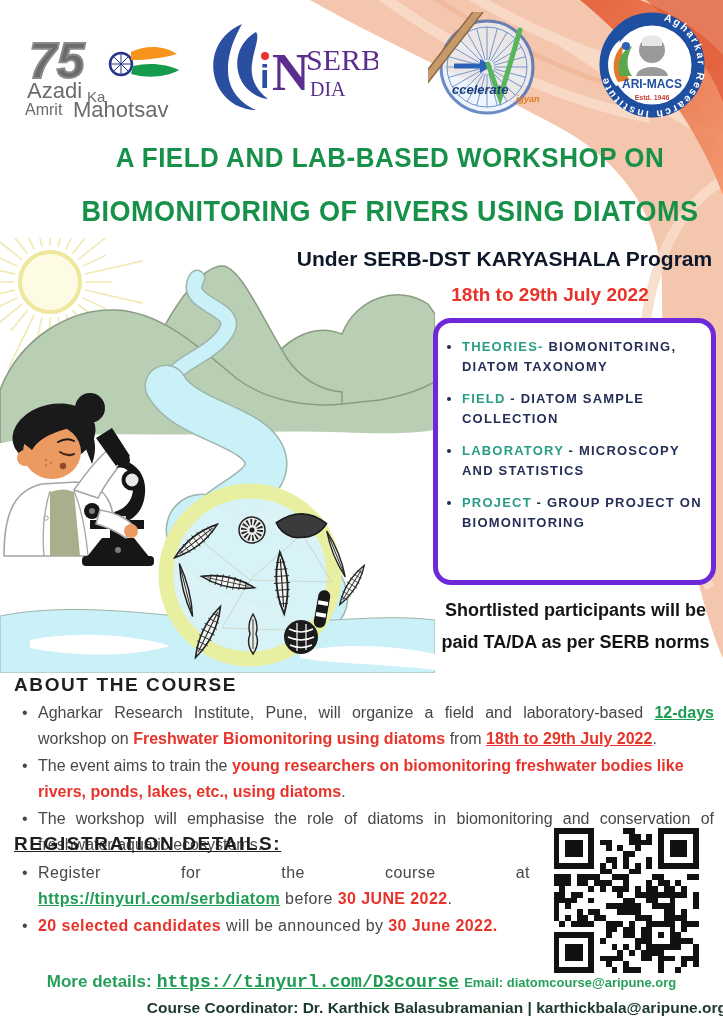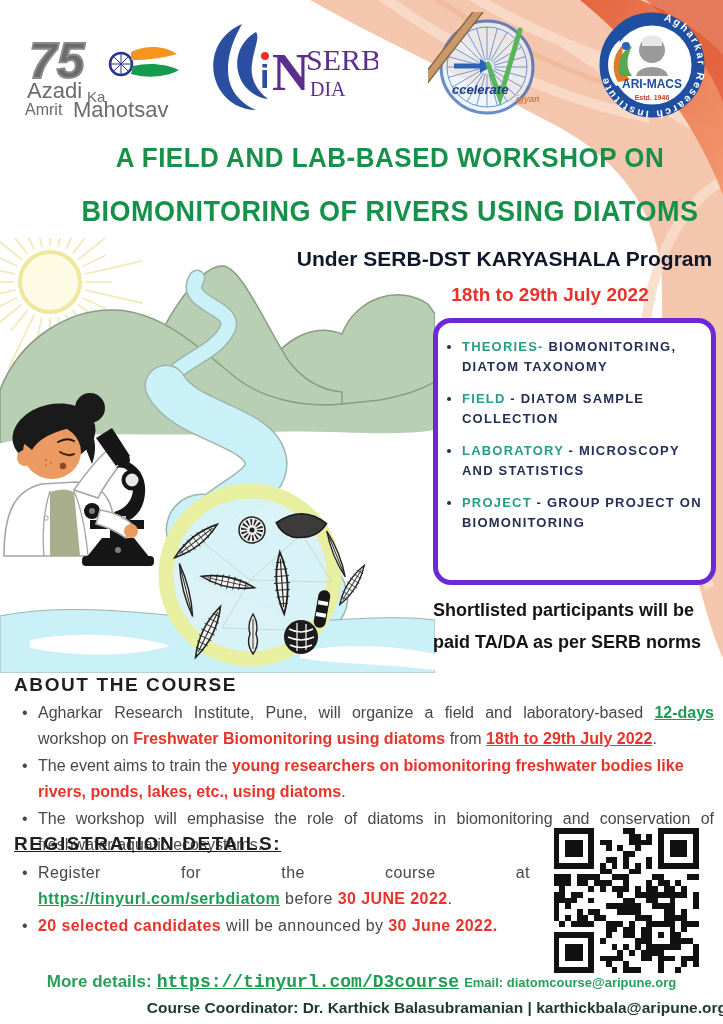--- a/index.html
+++ b/index.html
@@ -14,21 +14,21 @@
   .subtitle{top:247px;left:280px;width:425px;text-align:center;font-size:21px;font-weight:800;color:#0f172a;margin-left:12px;}
   .datebar{top:284px;left:420px;width:260px;text-align:center;font-size:19px;font-weight:700;color:#e8332a;}
   
   .program-box{top:318px;left:433px;width:283px;height:267px;background:#ffffff;
                border:5px solid #6d28d9;border-radius:18px;box-sizing:border-box;}
   .program-box ul{margin:14px 6px 6px 24px;padding:0;}
   .program-box li{font-size:13px;font-weight:700;letter-spacing:1.2px;line-height:1.5;
                   color:#252e55;margin-bottom:13px;}
   .program-box li::marker{color:#252e55;}
   .kw{color:#2a9c85;}
-  .stipend{top:594px;left:433px;width:285px;text-align:left;font-size:18px;font-weight:700;
+  .stipend{top:594px;left:433px;width:285px;text-align:center;font-size:18px;font-weight:700;
            color:#141414;line-height:1.8;}
   
   .sec-head{font-size:19px;font-weight:800;letter-spacing:1.6px;color:#1f1f1f;}
   .about-head{top:674px;left:14px;}
   .about-list{top:700px;left:38px;width:676px;}
   .blist{margin:0;padding:0;list-style:none;}
   .blist li{position:relative;font-size:16px;line-height:1.6;color:#474747;margin-bottom:2px;padding-left:0;}
   .blist li::before{content:"•";position:absolute;left:-16px;color:#474747;}
   .just{text-align:justify;}
   .red{color:#e8332a;font-weight:700;}

